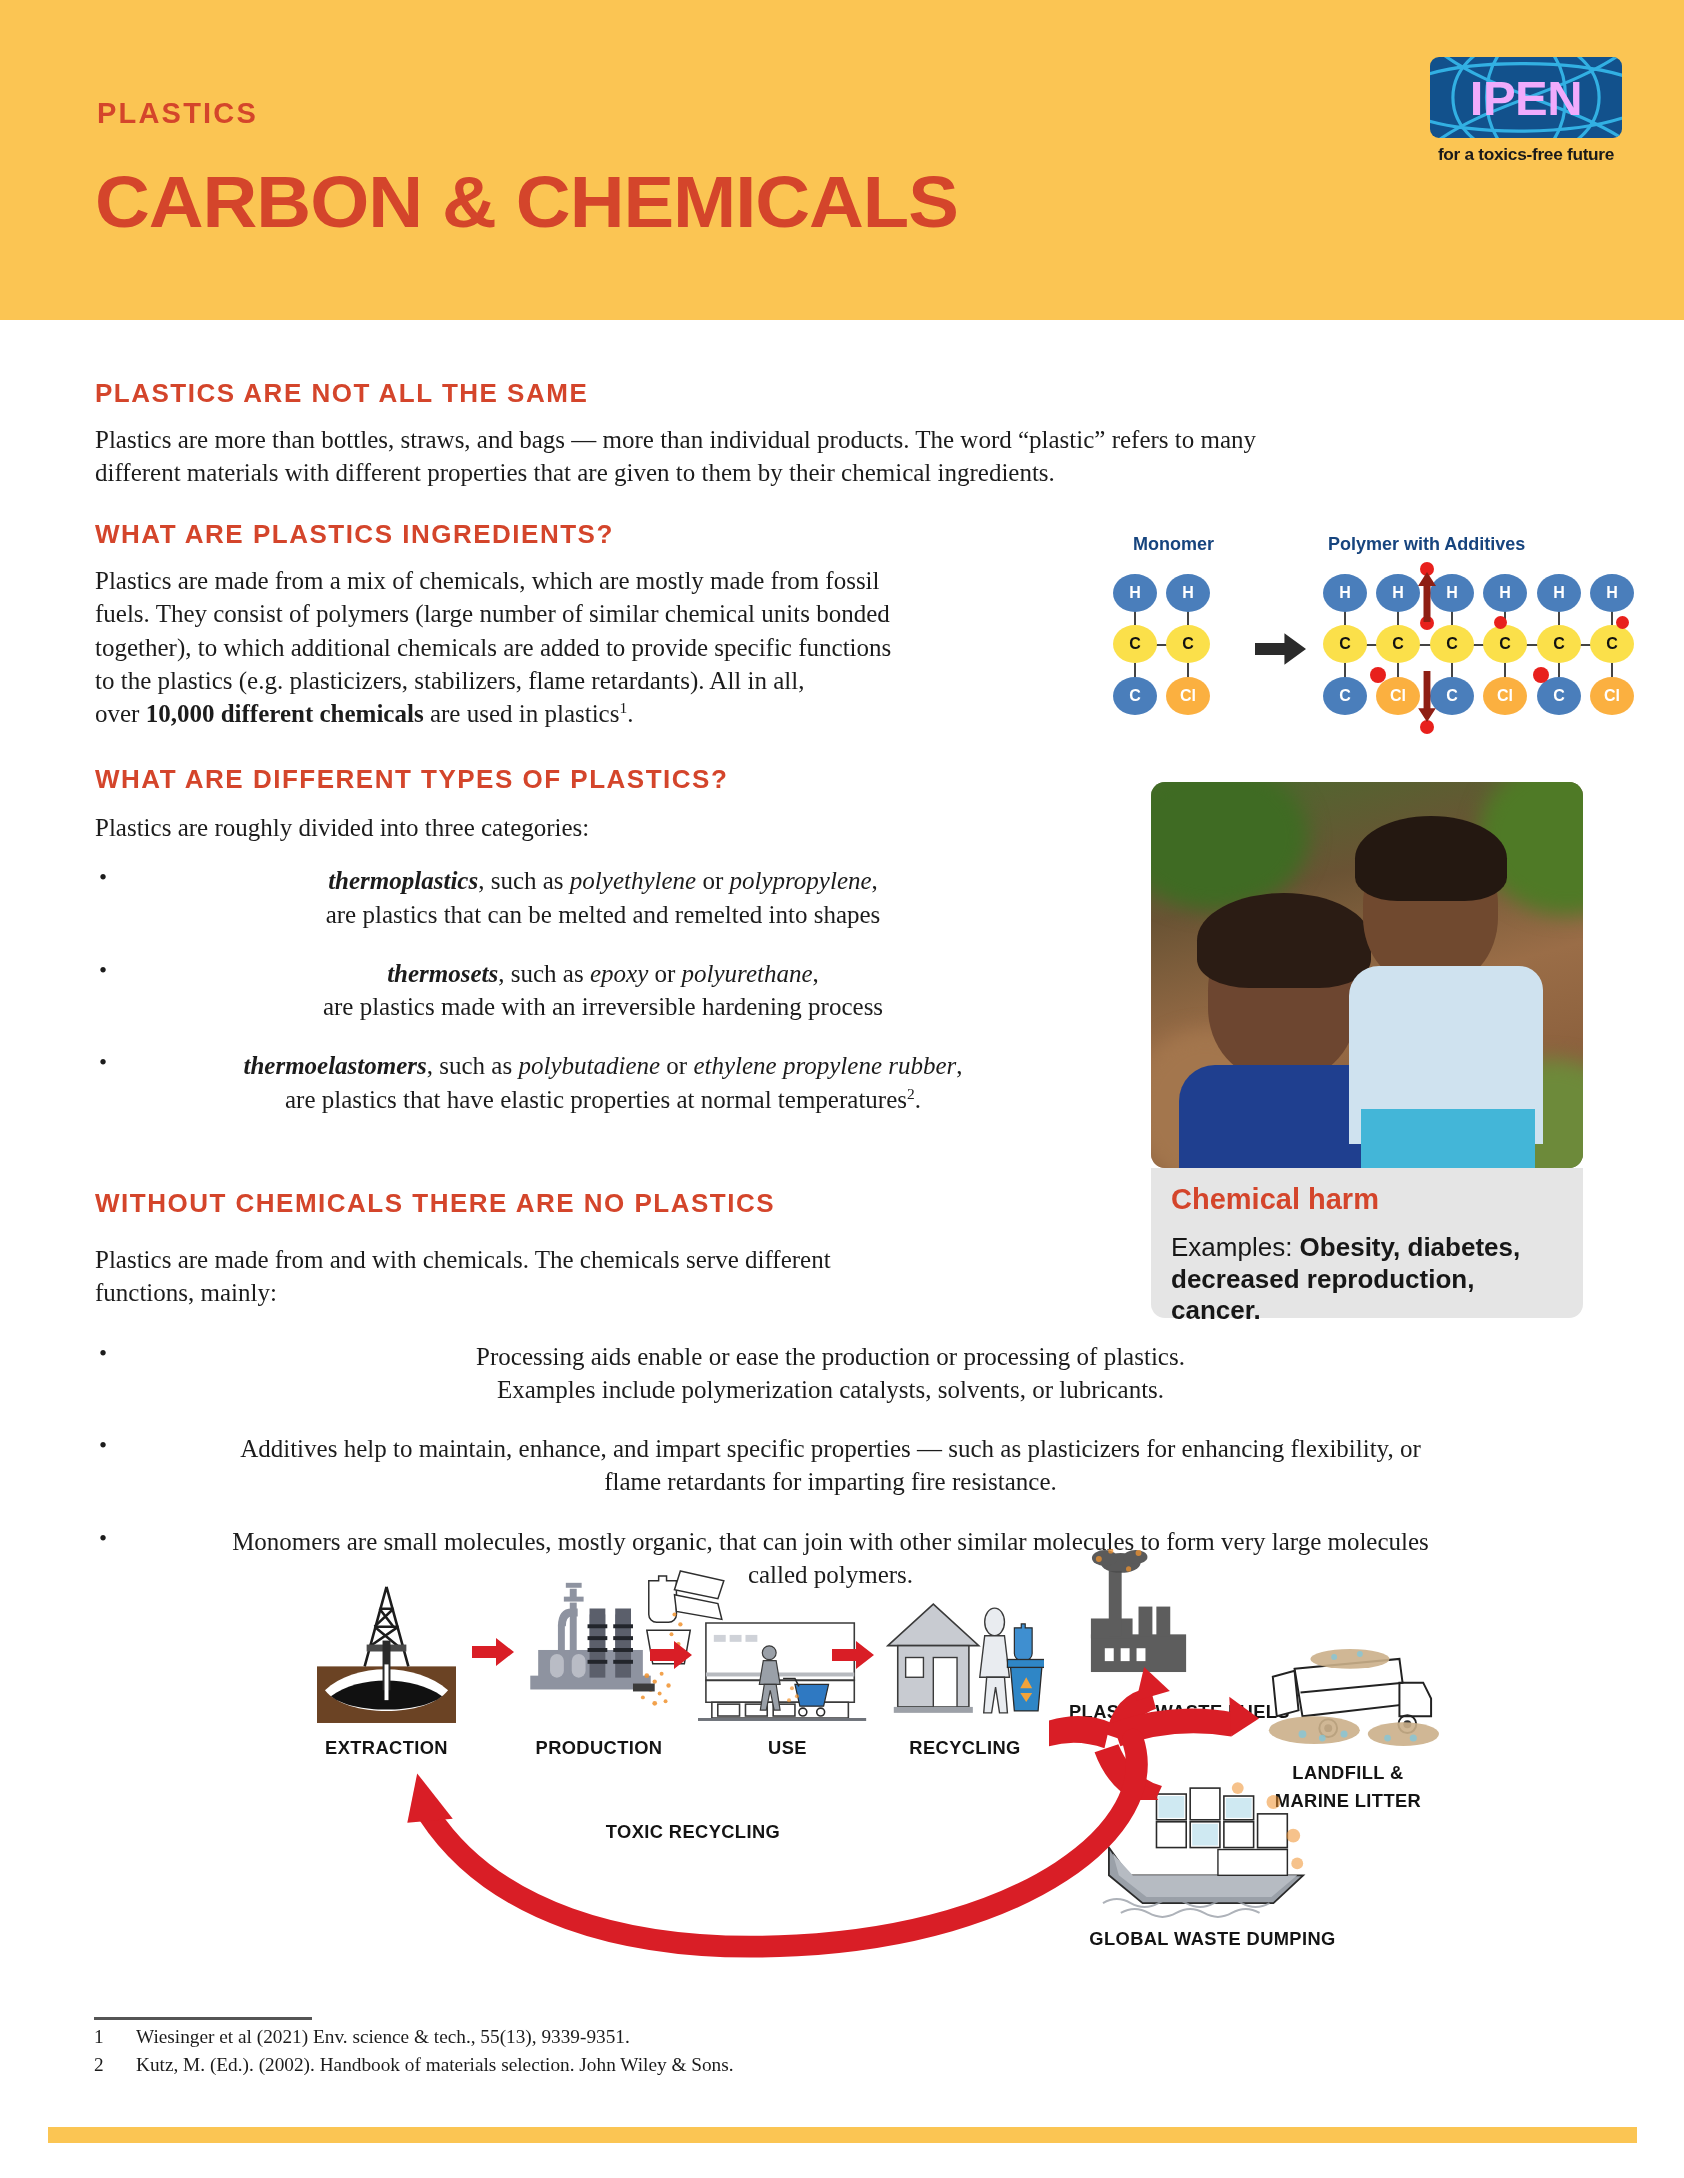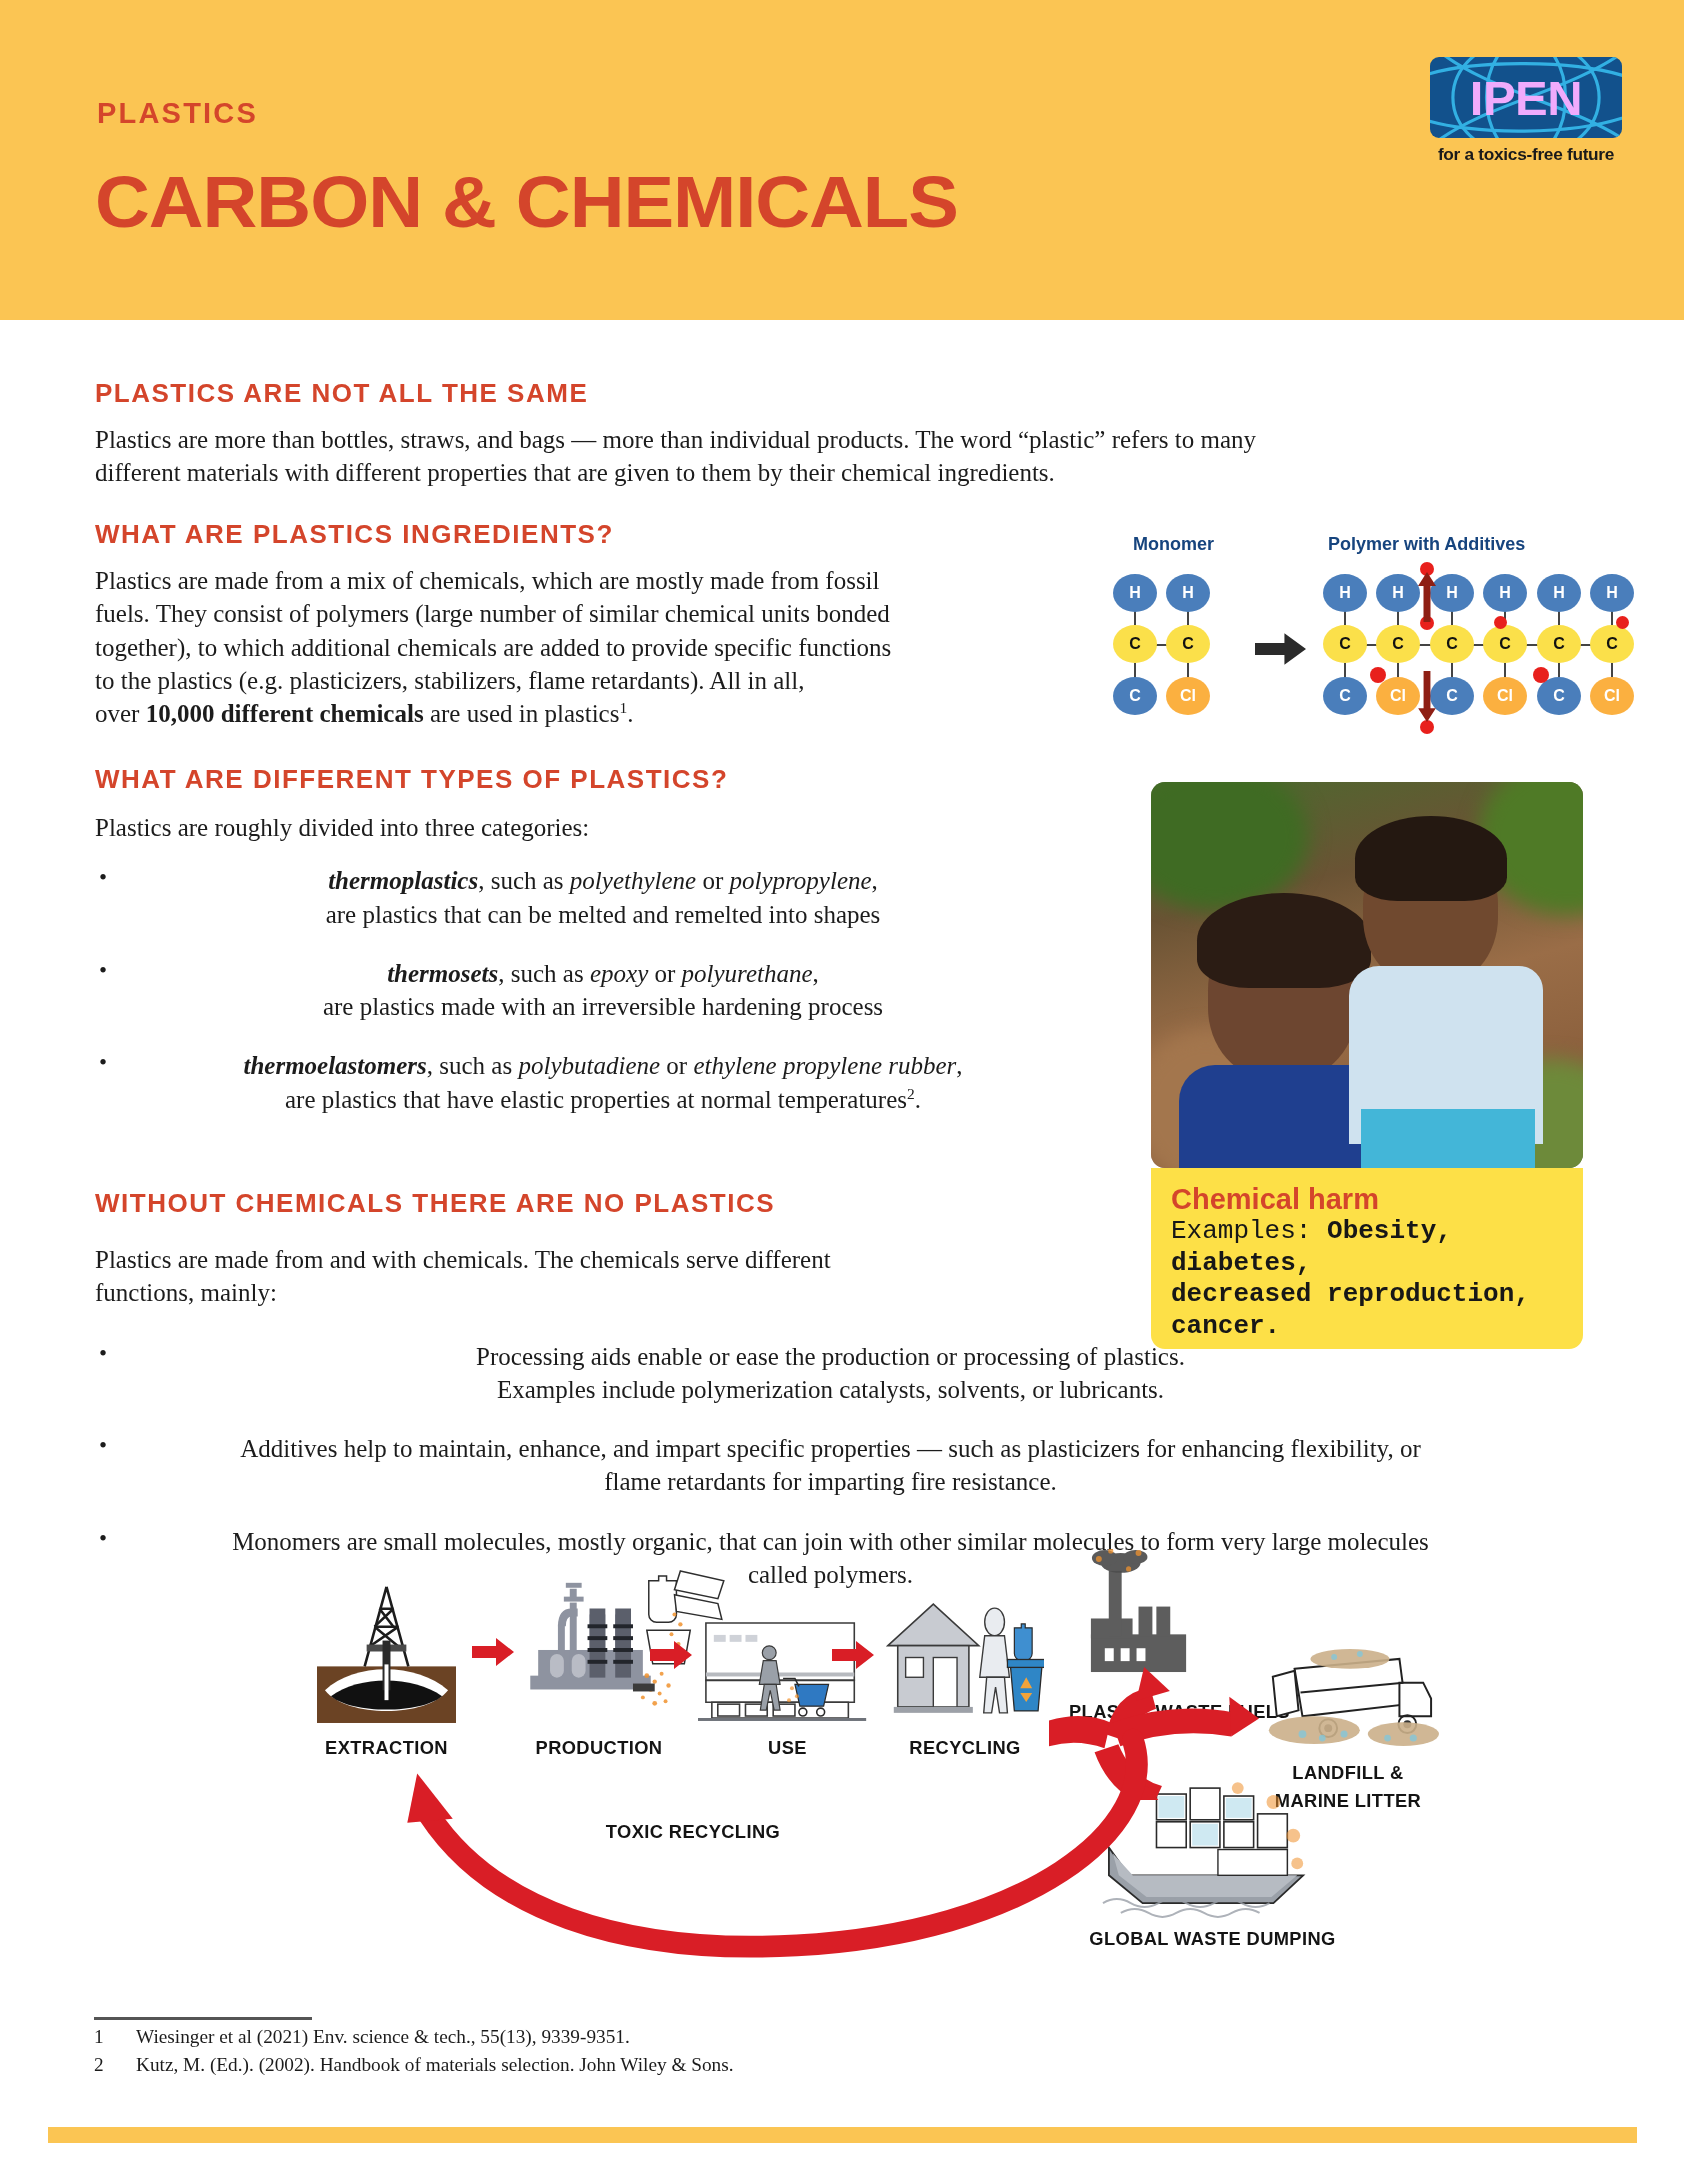--- a/index.html
+++ b/index.html
@@ -91,30 +91,30 @@
   .dot { position:absolute; border-radius:50%; background:#e8201c; }
 
   
   .photo-card {
     position:absolute; left:1151px; top:782px; width:432px; height:386px;
     border-radius:14px; overflow:hidden;
     background:linear-gradient(165deg,#4a6b2e 0%,#6a5334 28%,#9a6d47 55%,#8a5f3c 80%,#5d7a33 100%);
   }
   .photo-card .blurspot { position:absolute; border-radius:50%; filter:blur(10px); }
   .caption-box {
-    position:absolute; left:1151px; top:1168px; width:432px; height:181px;
-    background:#fde047; border-radius:0 0 14px 14px; padding:16px 20px 0 20px;
+    position:absolute; left:1151px; top:1168px; width:432px; height:150px;
+    background:#e5e5e5; border-radius:0 0 14px 14px; padding:16px 20px 0 20px;
   }
   .cap-title {
     font-family:"Liberation Sans", sans-serif; font-weight:bold;
     font-size:29px; color:#d4452b; line-height:1.1;
   }
   .cap-body {
-    font-family:Liberation Mono, monospace;
-    font-size:26px; color:#171717; line-height:1.22; margin-top:0;
+    font-family:Liberation Sans, sans-serif;
+    font-size:26px; color:#171717; line-height:1.22; margin-top:16px;
   }
   .cap-body b { font-weight:bold; }
 
   
   .lc { position:absolute; left:0px; top:1554px; width:1684px; height:436px; }
   .lc-label {
     position:absolute;
     font-family:"Liberation Sans", sans-serif; font-weight:bold;
     font-size:18.3px; color:#141414; letter-spacing:0.4px;
     text-align:center; white-space:nowrap;

